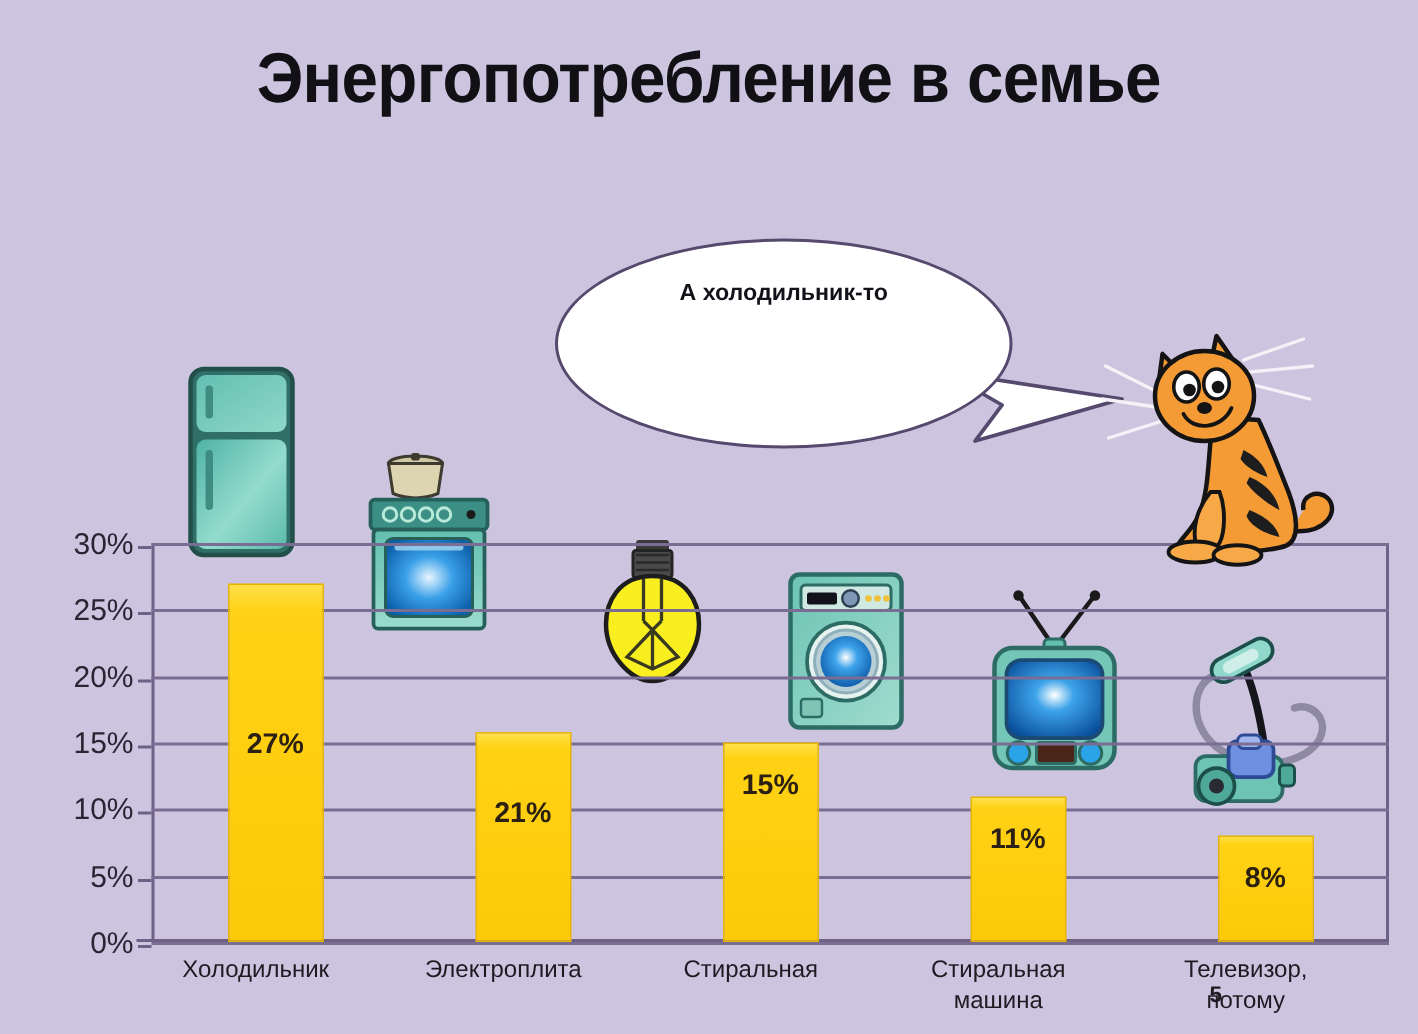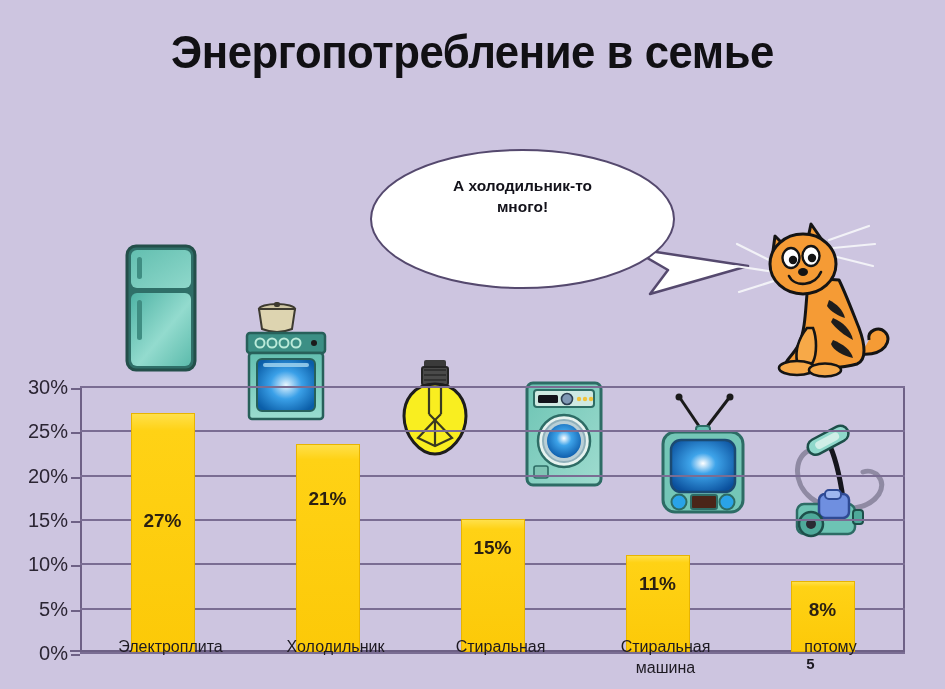--- a/index.html
+++ b/index.html
@@ -27,25 +27,24 @@
     font-weight: bold;
     color: #111014;
     letter-spacing: -0.5px;
     transform: scaleX(0.93);
     white-space: nowrap;
   }
 
   
   .chart {
     position: absolute;
-    left: 80px;
+    left: 101px;
     top: 362px;
     width: 825px;
     height: 266px;
-    margin-top: 24px;
   }
   .plot-border {
     position: absolute;
     inset: 0;
     border-left: 2px solid #6e6186;
     border-right: 2px solid #6e6186;
     box-sizing: border-box;
   }
   .gridline {
     position: absolute;
@@ -143,21 +142,21 @@
   
   .icon-art {
     position: absolute;
     pointer-events: none;
   }
 
   
   .bubble {
     position: absolute;
     left: 370px;
-    top: 149px;
+    top: 159px;
     width: 305px;
     height: 140px;
   }
   .bubble-oval {
     position: absolute;
     inset: 0;
     background: #ffffff;
     border: 2px solid #55496e;
     border-radius: 50%;
   }
@@ -341,21 +340,21 @@
 
   <div class="axis-line"></div>
 
   <div class="bars">
     <div class="bar-slot">
       <div class="bar" style="height:239.4px;">
         <div class="bar-label" style="bottom:auto; top:96px;">27%</div>
       </div>
     </div>
     <div class="bar-slot">
-      <div class="bar" style="height:208px;">
+      <div class="bar" style="height:140px;">
         <div class="bar-label" style="bottom:auto; top:43px;">21%</div>
       </div>
     </div>
     <div class="bar-slot">
       <div class="bar" style="height:133px;">
         <div class="bar-label" style="bottom:auto; top:17px;">15%</div>
       </div>
     </div>
     <div class="bar-slot">
       <div class="bar" style="height:97.5px;">
@@ -365,47 +364,47 @@
     <div class="bar-slot">
       <div class="bar" style="height:71px;">
         <div class="bar-label" style="bottom:auto; top:17px;">8%</div>
       </div>
     </div>
   </div>
 </div>
 
 <div class="xlabels">
   <div class="xlabel">
+    <div>Холодильник</div>
+  </div>
+  <div class="xlabel">
     <div>Электроплита</div>
-  </div>
-  <div class="xlabel">
-    <div>Холодильник</div>
   </div>
   <div class="xlabel">
     <div>Стиральная</div>
   </div>
   <div class="xlabel">
     <div>Стиральная</div>
     <div>машина</div>
   </div>
   <div class="xlabel">
+    <div>Телевизор,</div>
     <div>потому</div>
     <div class="slide-number">5</div>
   </div>
 </div>
 
 <svg class="icon-art" style="left:620px; top:228px;" width="140" height="85" viewBox="0 0 140 85">
   <path d="M10 20 L128 38 L30 66 L48 42 Z" fill="#ffffff" stroke="#55496e" stroke-width="2.5" stroke-linejoin="round"></path>
 </svg>
 
 <div class="bubble">
   <div class="bubble-oval"></div>
   <div class="bubble-text">
     <div>А холодильник-то</div>
-    <div>много!</div>
   </div>
 </div>
 
 <svg class="cat" viewBox="0 0 200 160">
 
   <g stroke="#f2f2f7" stroke-width="2.2" stroke-linecap="round">
     <path d="M44 42 L4 22"></path>
     <path d="M42 50 L2 44"></path>
     <path d="M44 58 L6 70"></path>
     <path d="M96 18 L136 4"></path>

